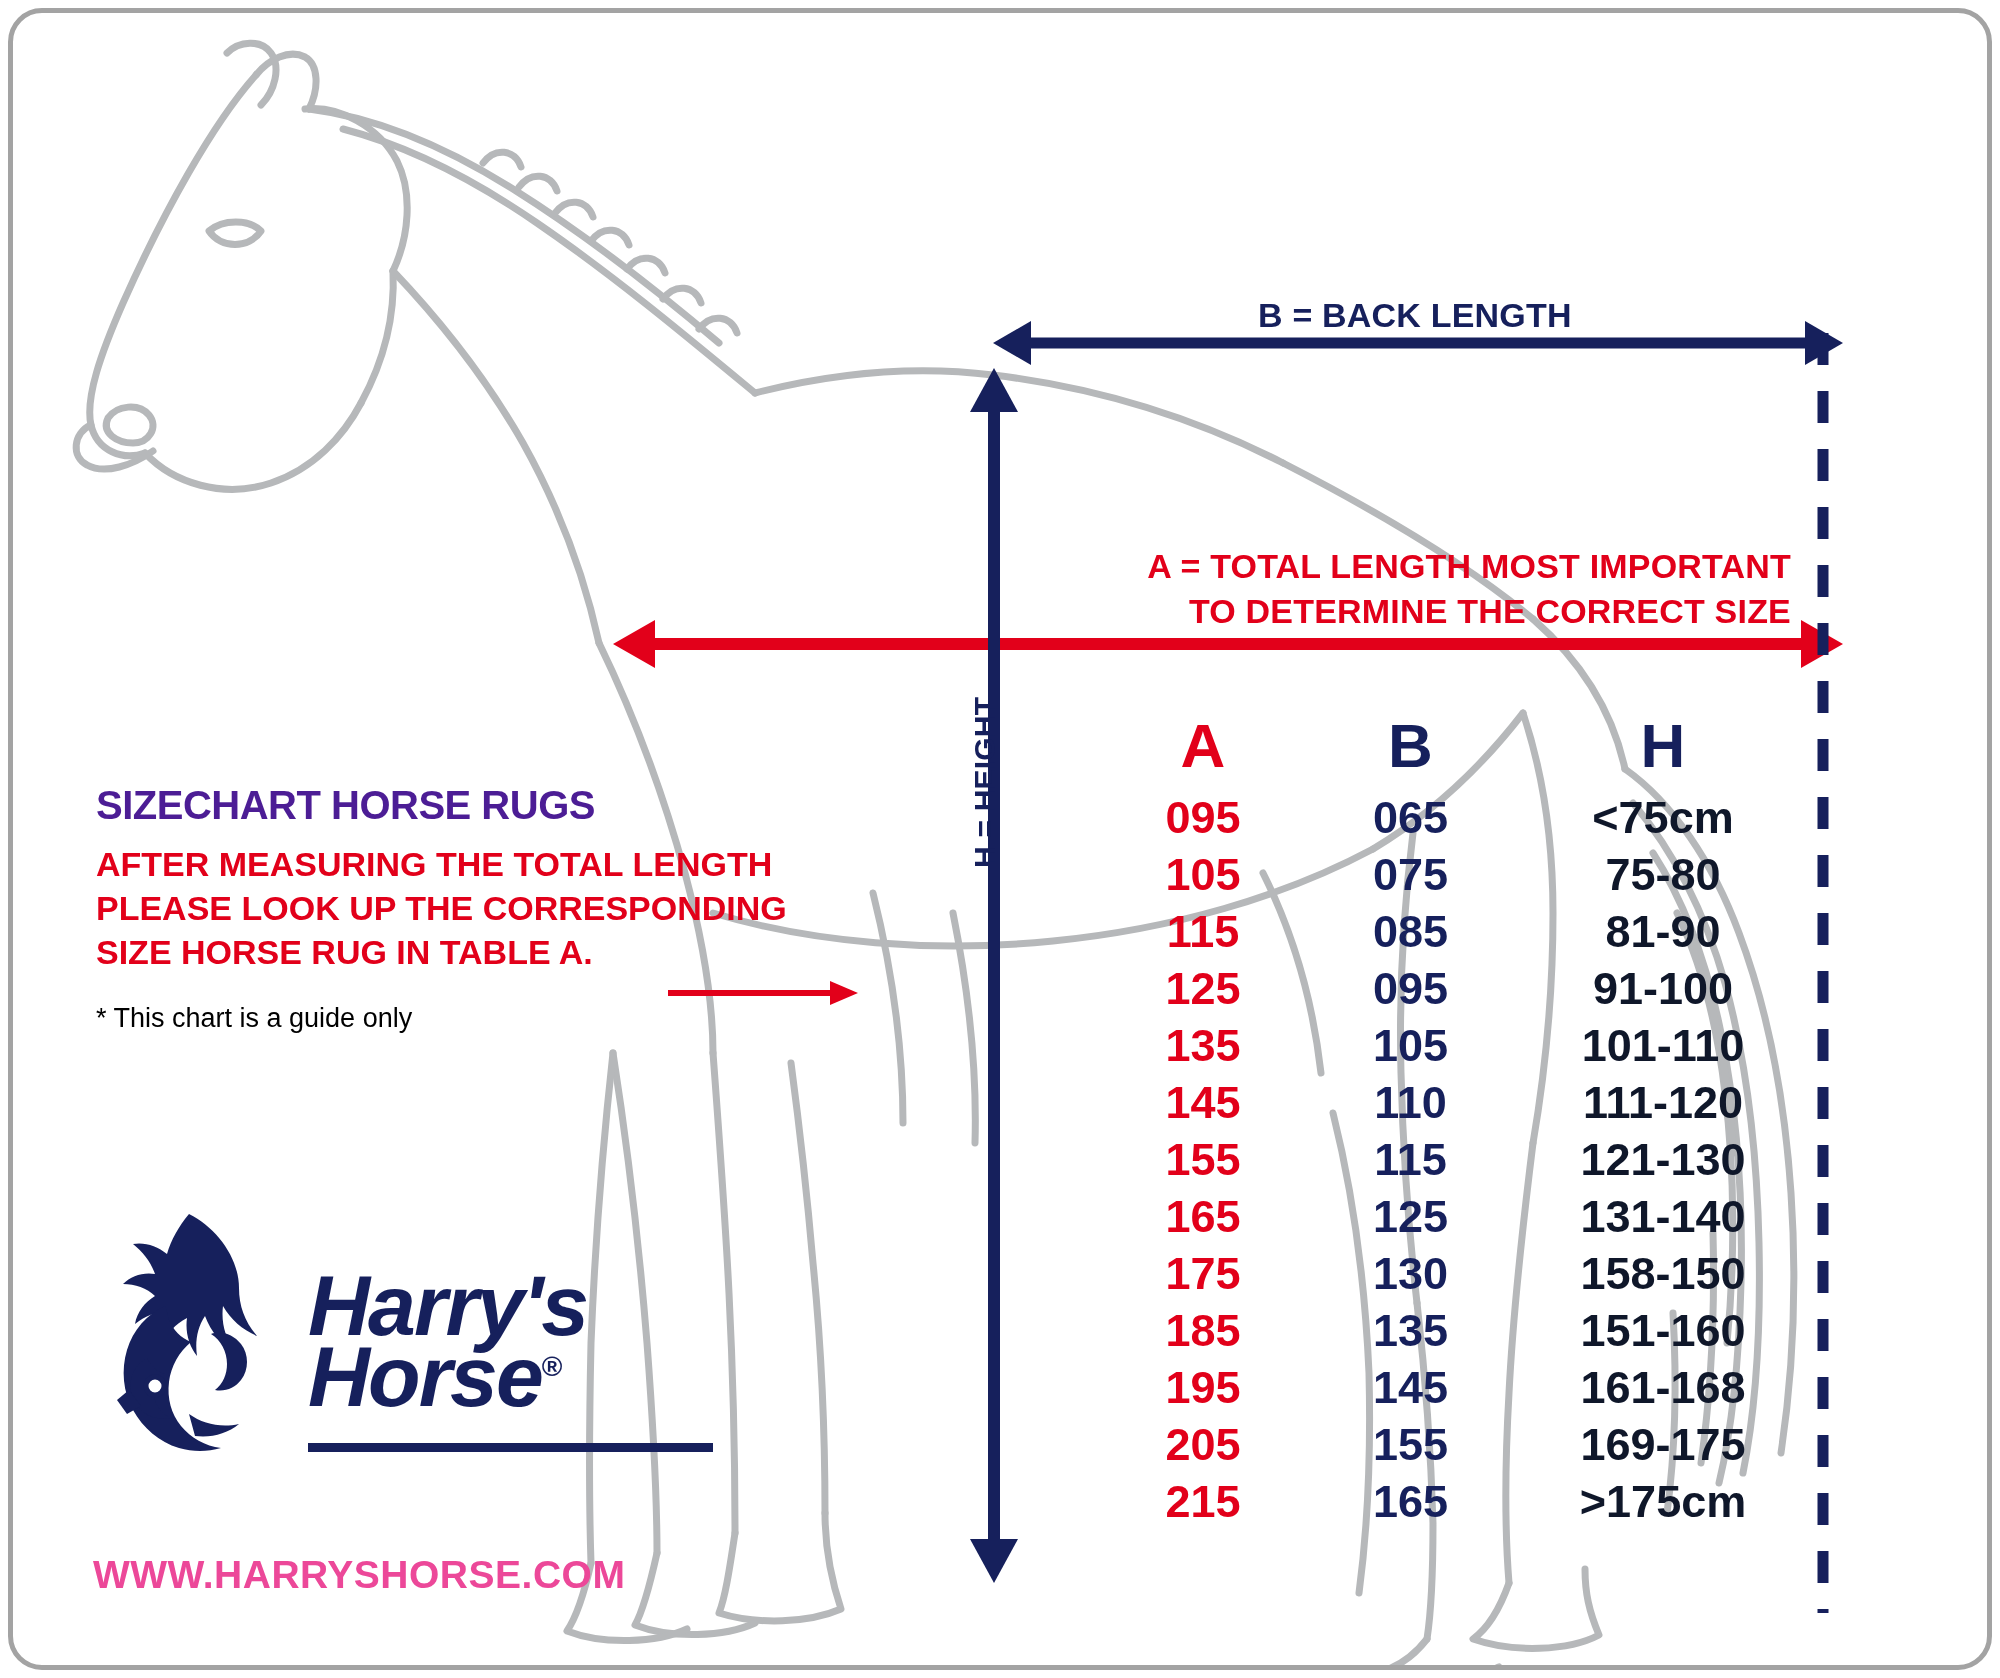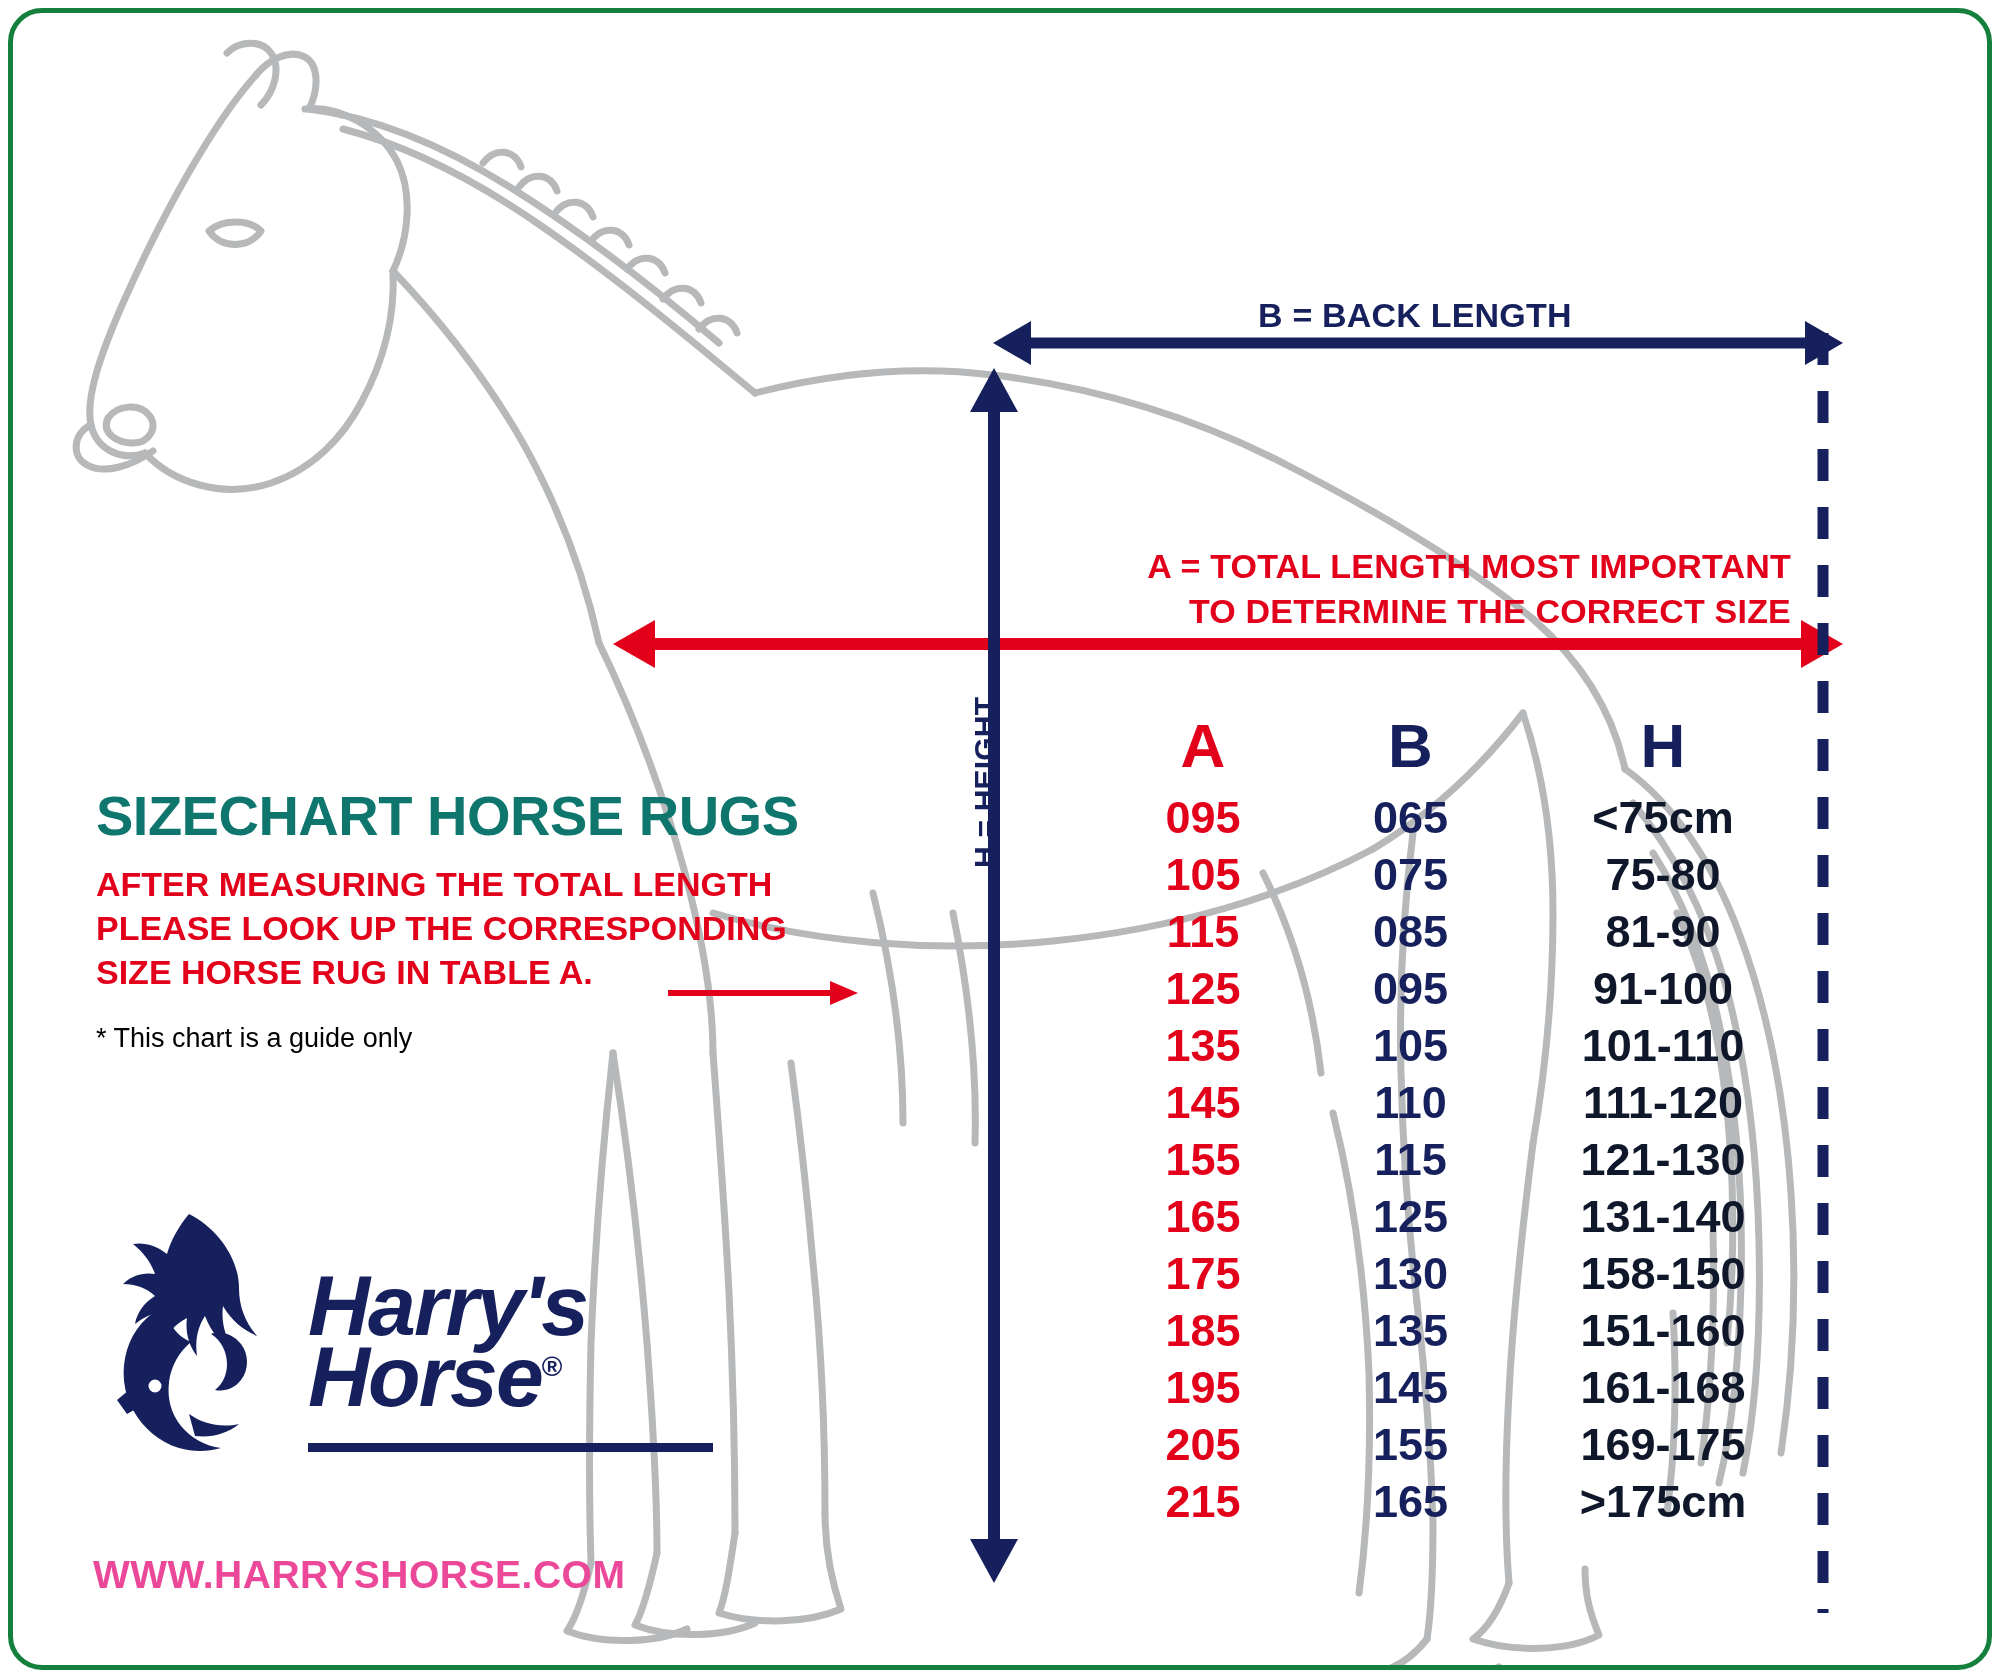--- a/index.html
+++ b/index.html
@@ -17,21 +17,21 @@
     background: #ffffff;
     overflow: hidden;
   }
   .card {
     position: absolute;
     left: 8px;
     top: 8px;
     width: 1984px;
     height: 1662px;
     box-sizing: border-box;
-    border: 5px solid #15803d;
+    border: 5px solid #a3a3a3;
     border-radius: 34px;
     background: #ffffff;
     overflow: hidden;
   }
   .horse-art {
     position: absolute;
     left: 0;
     top: 0;
     width: 1984px;
     height: 1662px;
@@ -75,23 +75,23 @@
   }
 
   
   #title-block {
     position: absolute;
     left: 83px;
     top: 770px;
     width: 880px;
   }
   #chart-title {
-    font-size: 56px;
-    font-weight: bold;
-    color: #0f766e;
+    font-size: 40px;
+    font-weight: bold;
+    color: #4c1d95;
     letter-spacing: -0.5px;
     margin: 0 0 14px 0;
     white-space: nowrap;
   }
   .sub-line {
     font-size: 34px;
     font-weight: bold;
     color: #e2001a;
     line-height: 1.30;
     white-space: nowrap;

